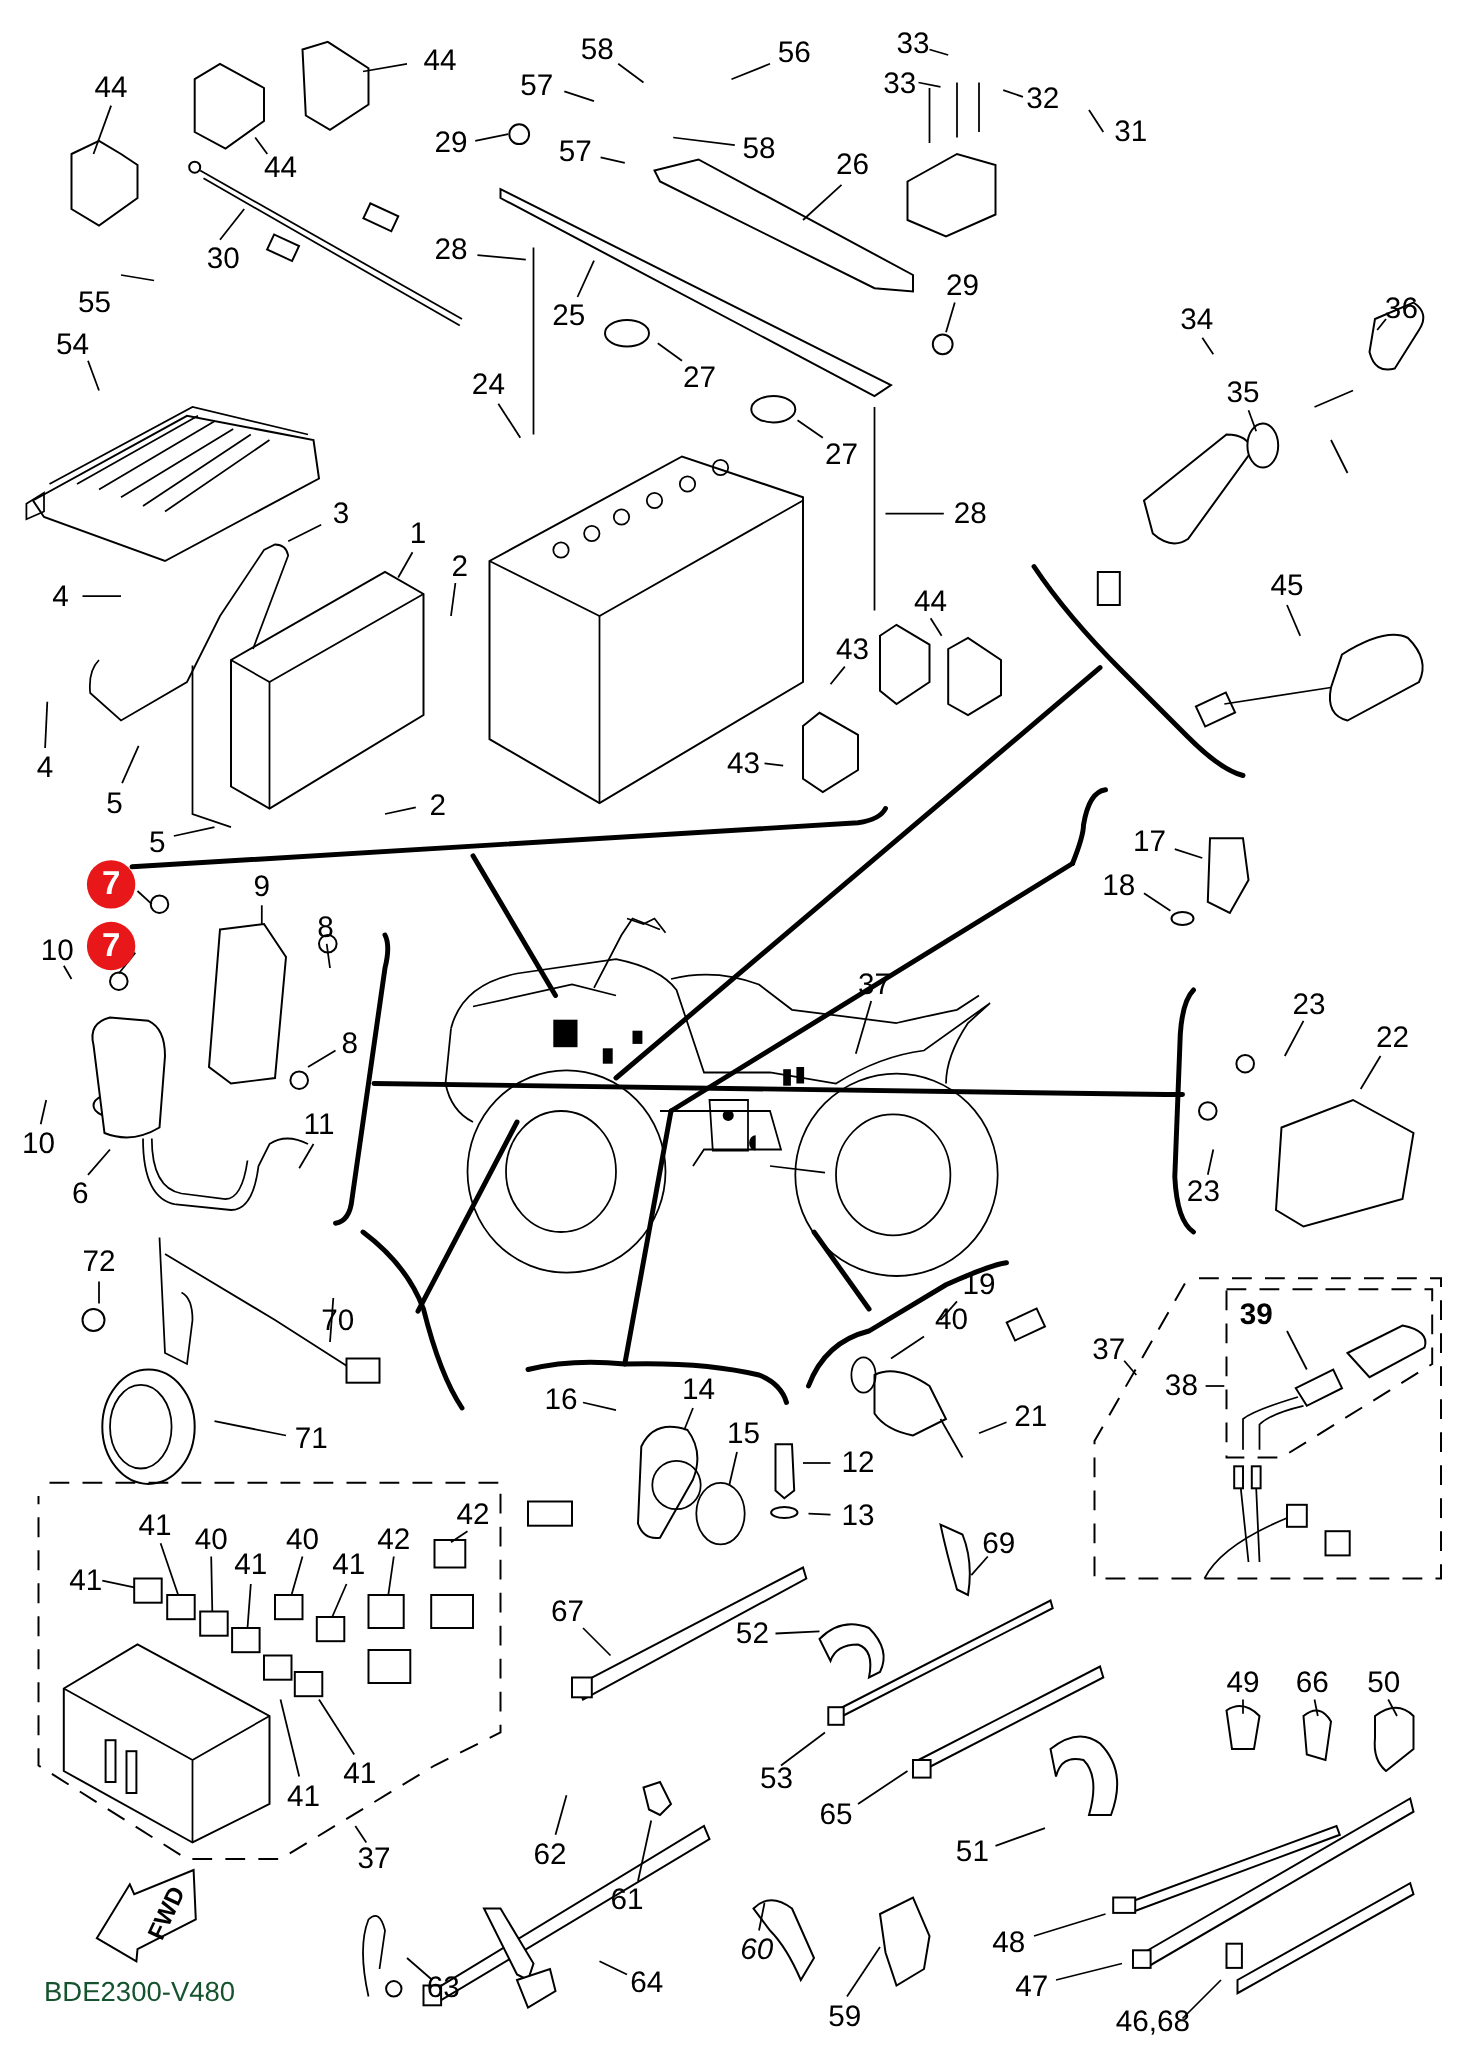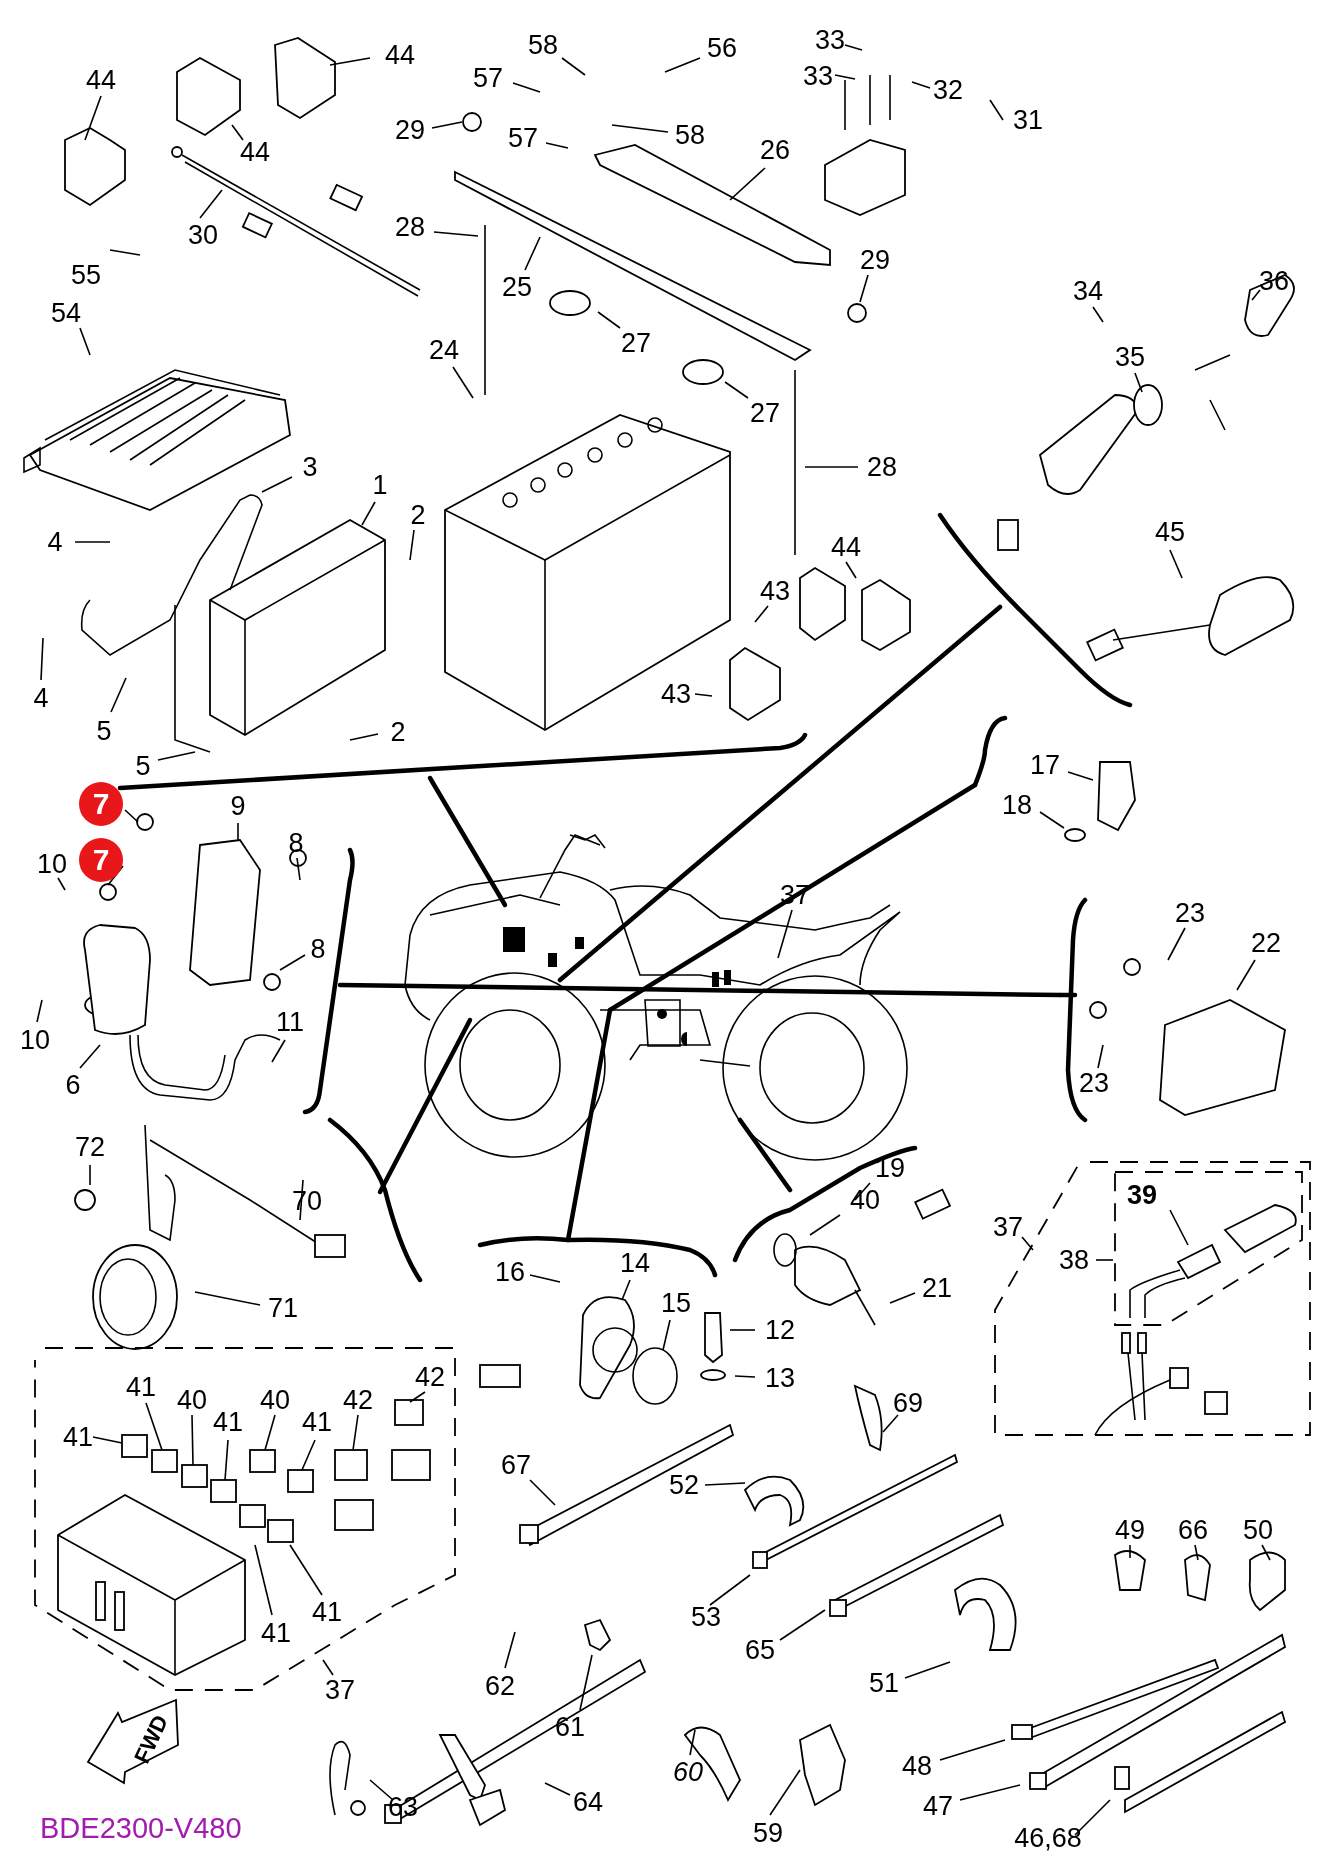--- a/index.html
+++ b/index.html
@@ -29,23 +29,23 @@
     color: #fff;
     font-weight: bold;
     font-size: 30px;
     line-height: 44px;
     text-align: center;
     transform: translate(-50%, -50%);
     cursor: pointer;
   }
   .code {
     position: absolute;
-    font-size: 29px;
-    color: #a21caf;
-    left: 40px; top: 1797px; margin-top: 15px;
+    font-size: 25px;
+    color: #14532d;
+    left: 40px; top: 1797px;
   }
   .fwd-text {
     font-family: "Liberation Sans", sans-serif;
     font-weight: bold;
     font-size: 22px;
   }
   svg .ln { fill: none; stroke: #000; stroke-width: 1.6; }
   svg .th { fill: none; stroke: #000; stroke-width: 4.5; stroke-linecap: round; }
   svg .ds { fill: none; stroke: #000; stroke-width: 1.8; stroke-dasharray: 18 12; }
   svg .pt { fill: #fff; stroke: #000; stroke-width: 1.8; }

